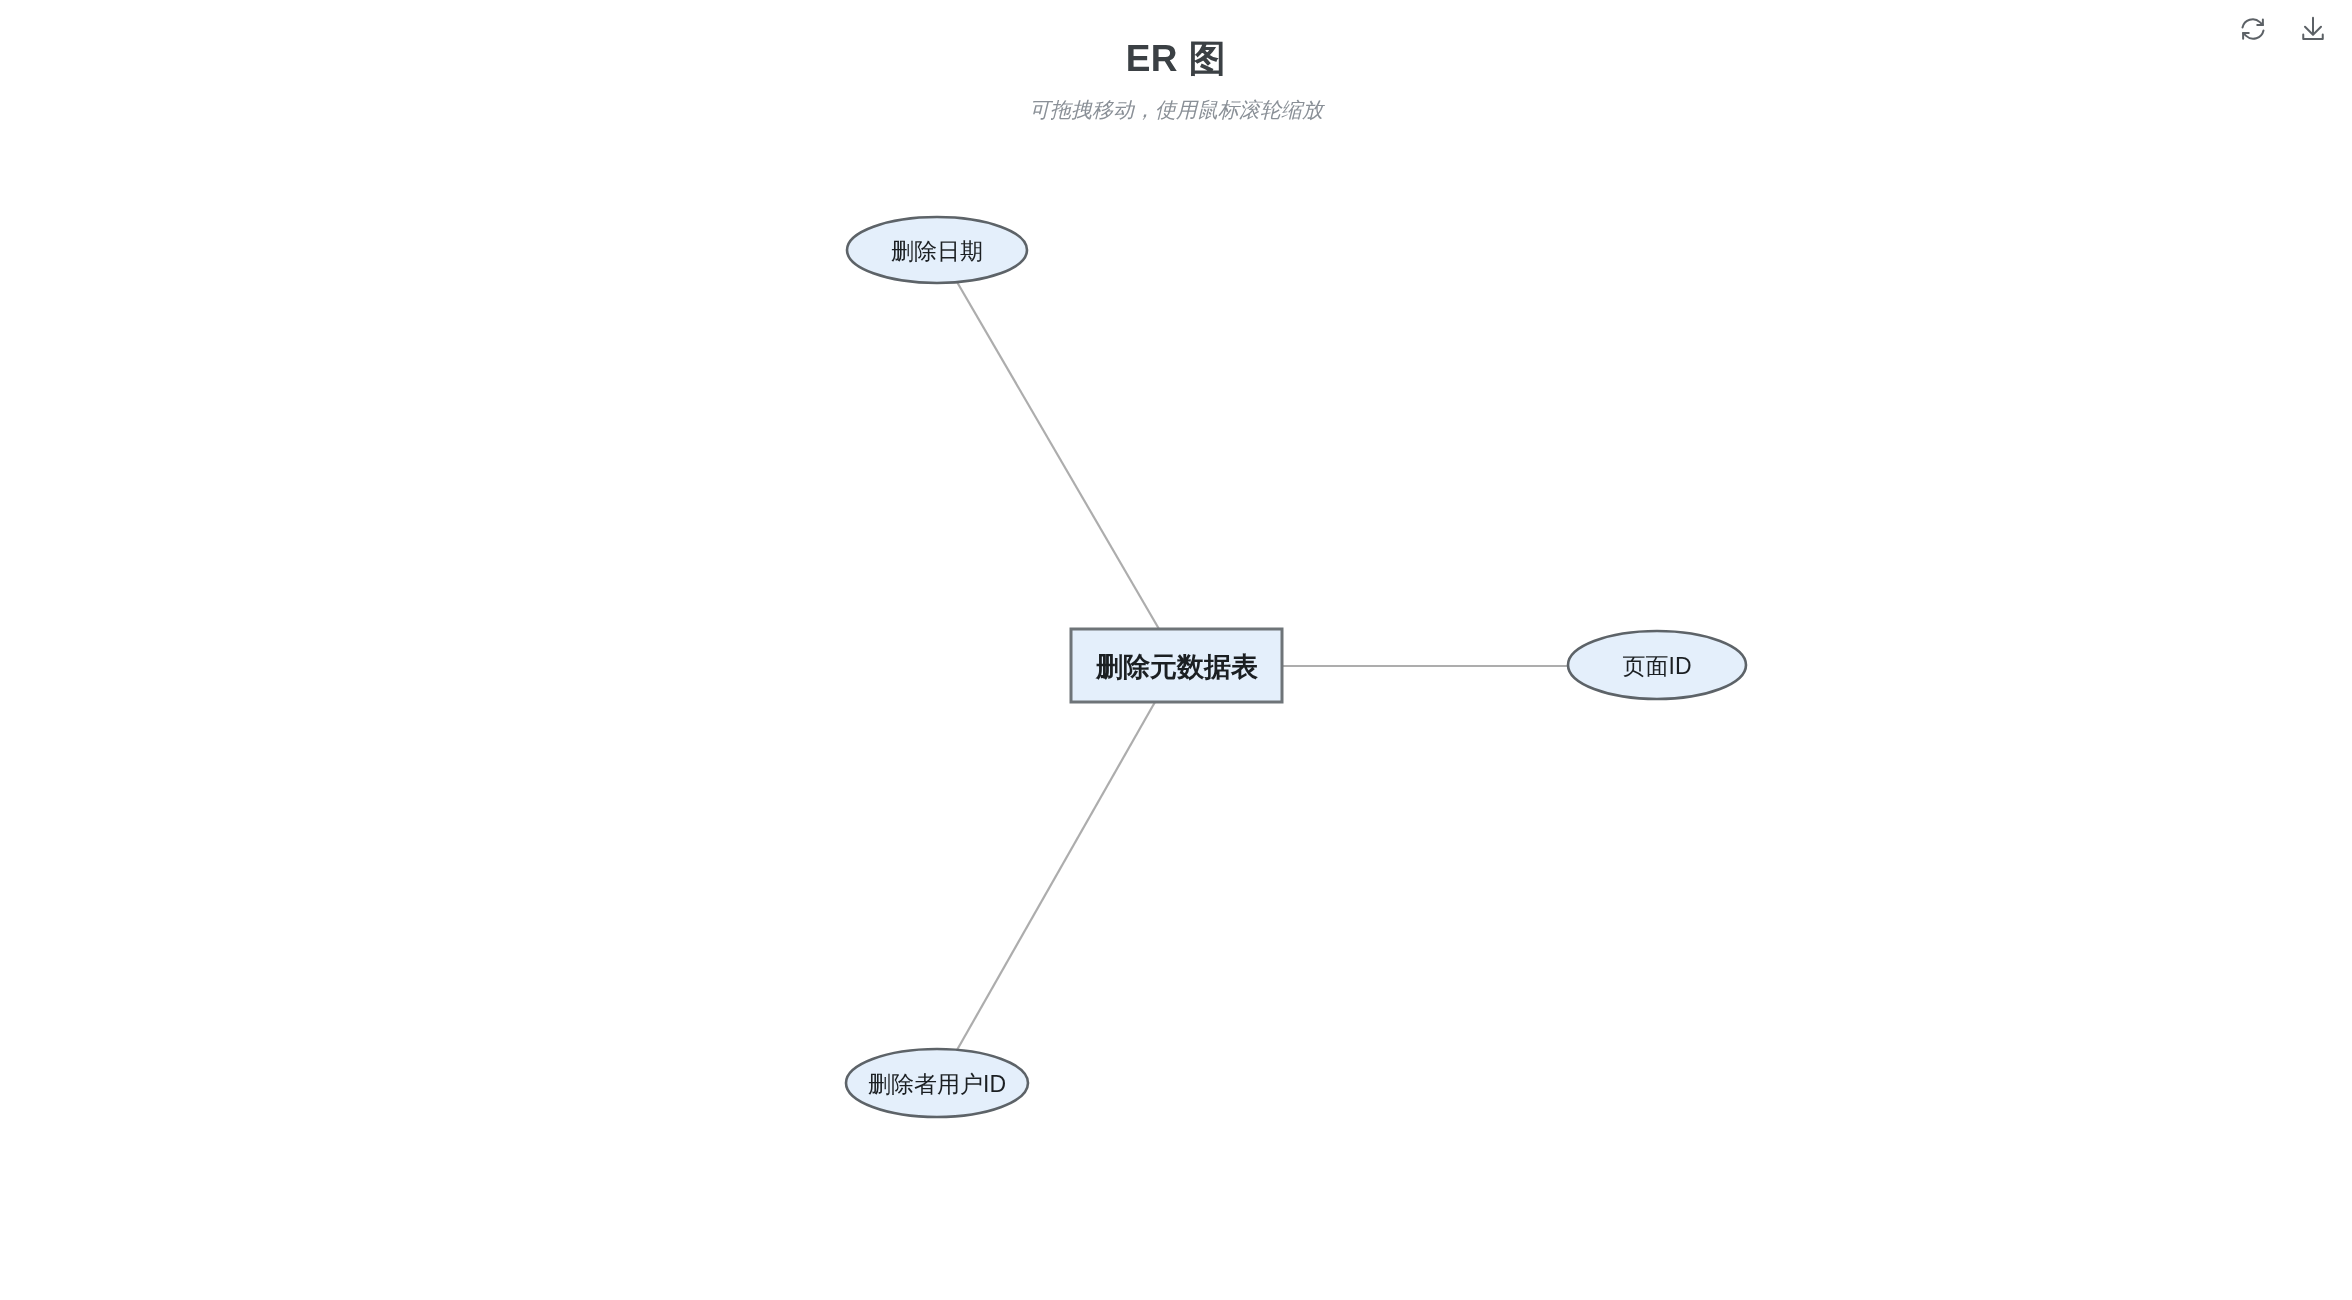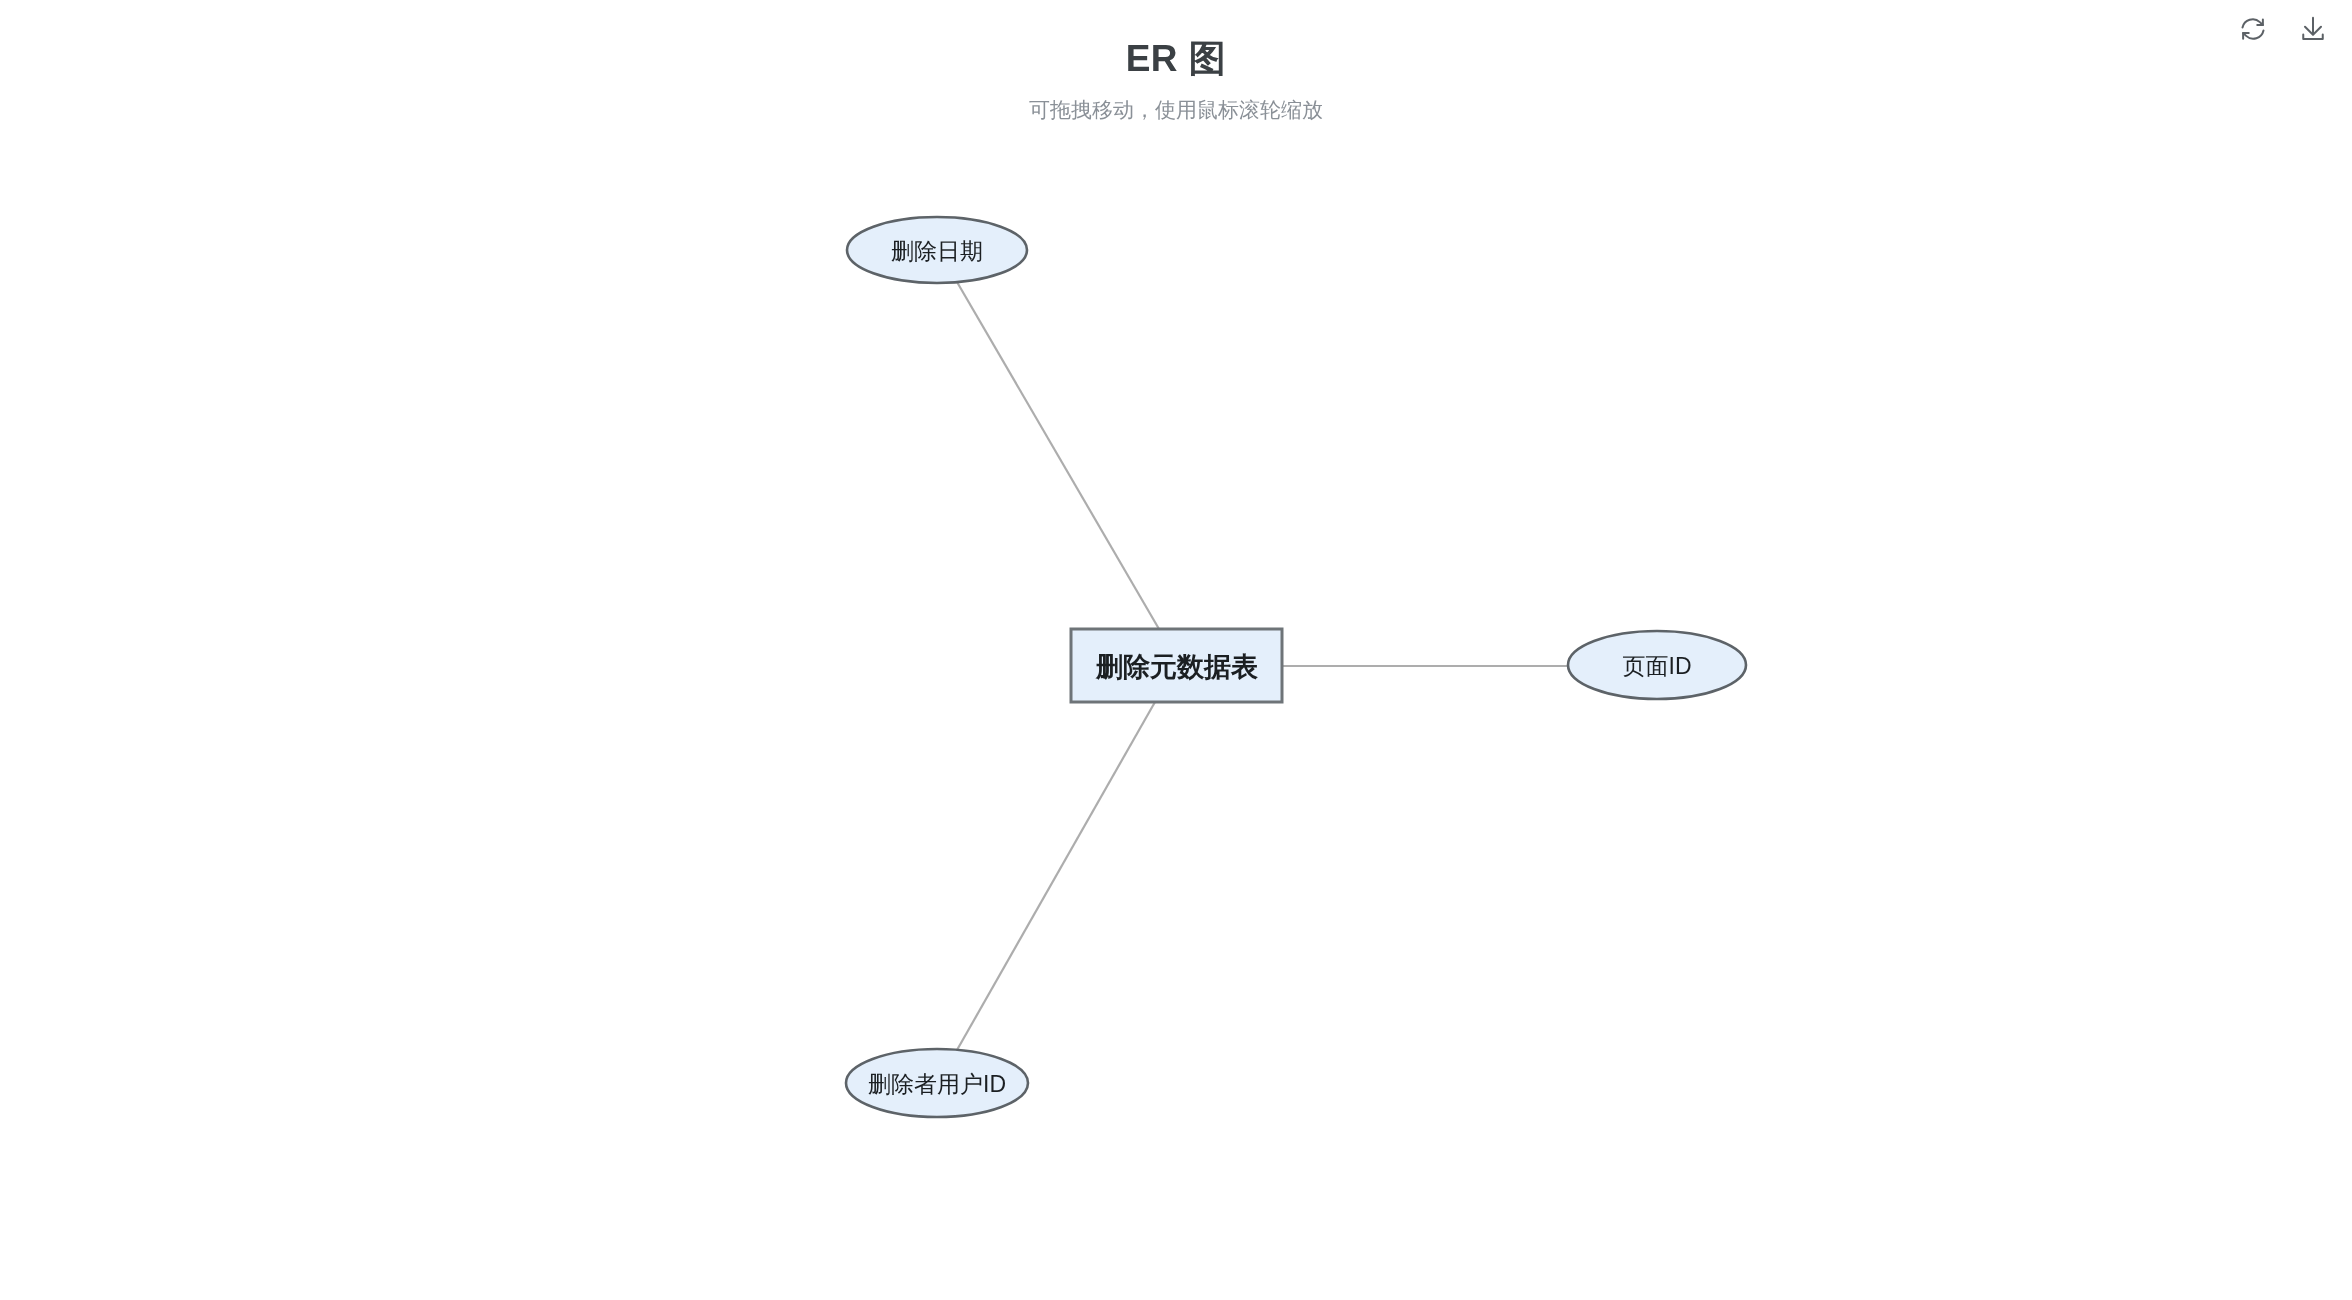--- a/index.html
+++ b/index.html
@@ -44,20 +44,21 @@
   }
   .page-subtitle {
     position: absolute;
     top: 96px;
     left: 0;
     width: 100%;
     text-align: center;
     font-size: 21px;
     font-weight: normal;
     color: #8a9097;
+    font-style: italic;
   }
 
   
   .toolbar {
     position: absolute;
     top: 12px;
     right: 22px;
     display: flex;
     align-items: center;
     gap: 26px;

